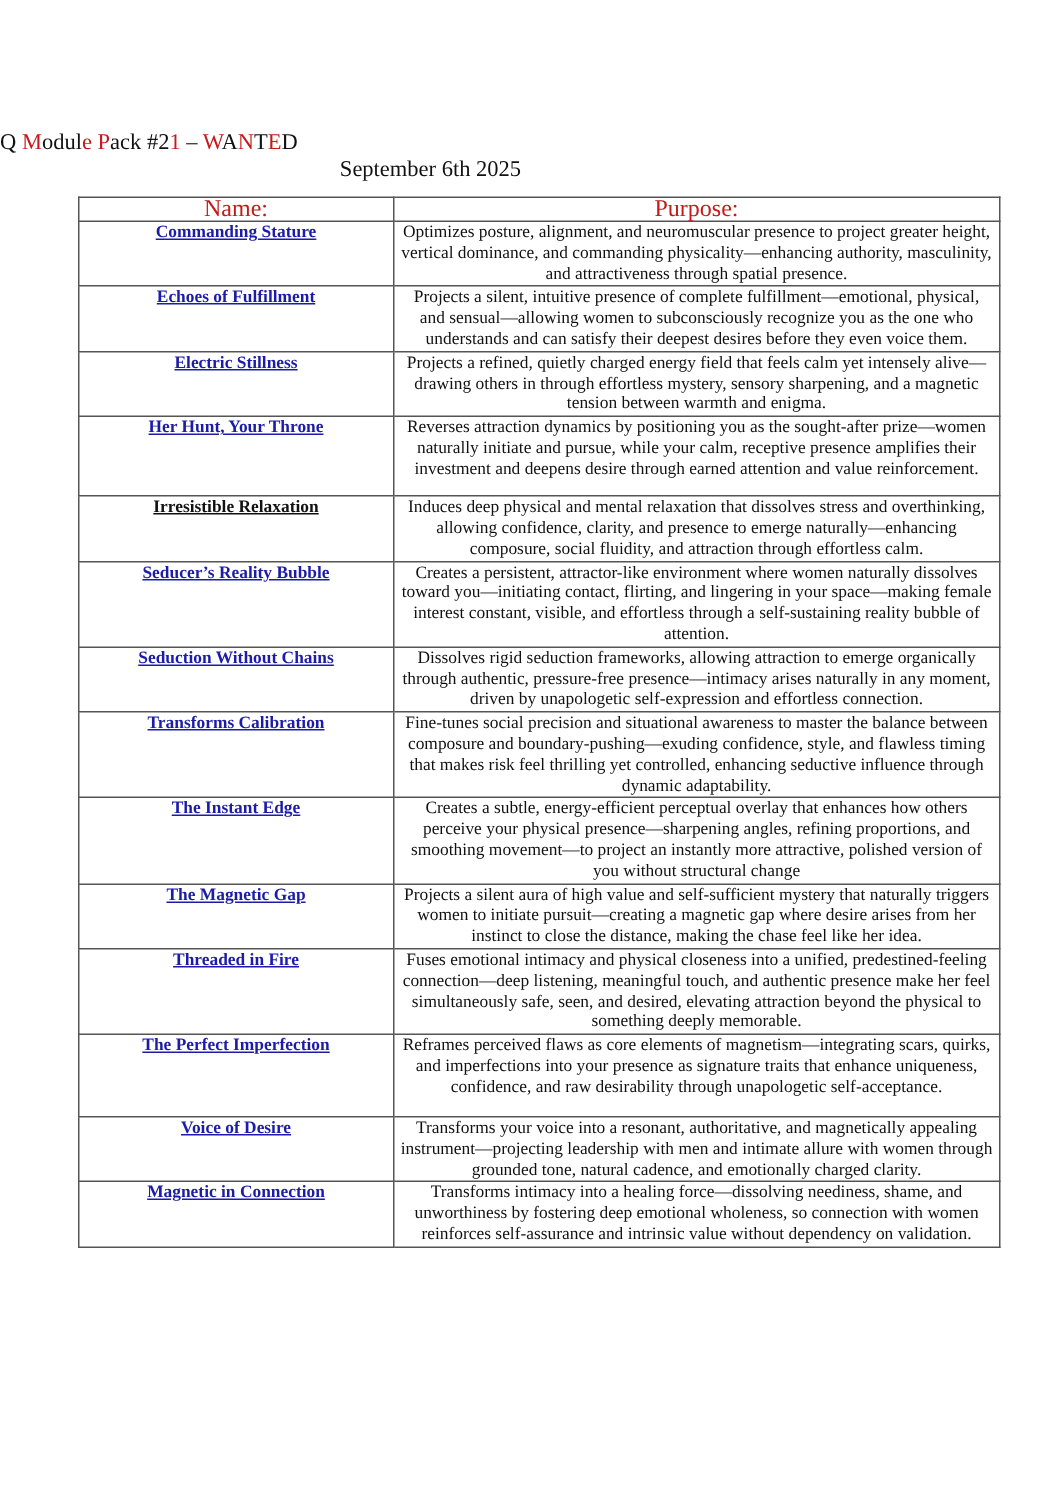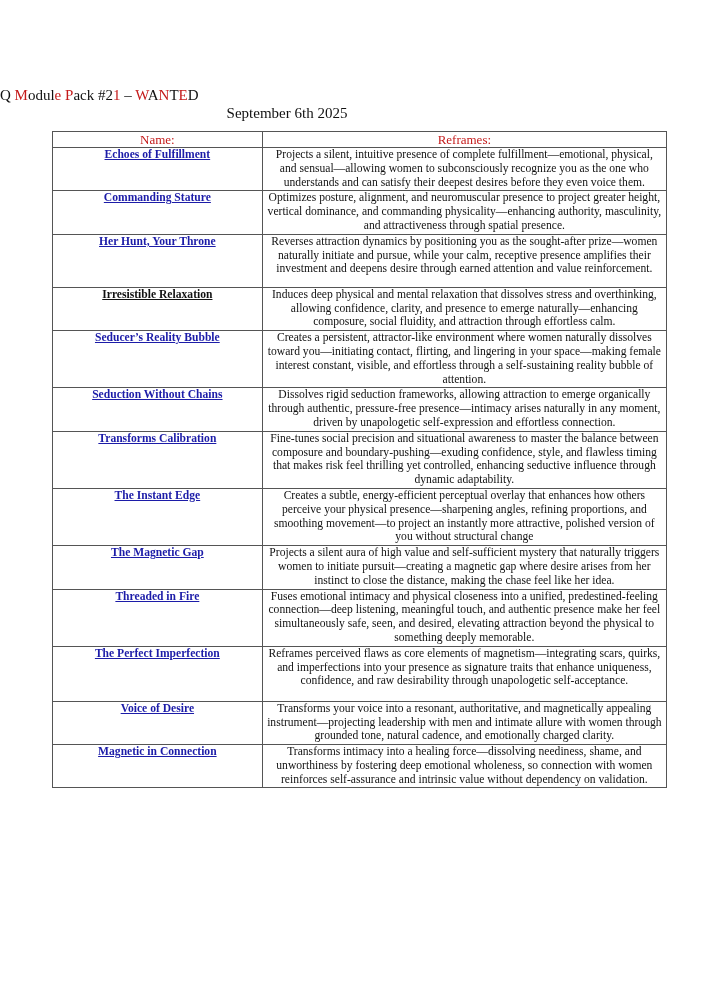--- a/index.html
+++ b/index.html
@@ -6,21 +6,21 @@
   body { width: 707px; height: 1000px; position: relative; overflow: hidden;
          font-family: "Liberation Serif", "DejaVu Serif", serif; color: #111; }
   .title { position: absolute; top: 86px; left: 0; width: 707px; text-align: left;
            font-size: 15px; line-height: 18px; }
   .date { position: absolute; top: 104px; left: 0; width: 574px; text-align: center;
           font-size: 15px; line-height: 18px; }
   .red { color: #c41a1a; }
   table { position: absolute; top: 131px; left: 52px; width: 615px; border-collapse: collapse;
           font-size: 11.6px; line-height: 13.8px; }
   td, th { border: 1px solid #555; vertical-align: top; text-align: center; padding: 0 4px 1px 4px; }
-  th { font-weight: normal; color: #c41a1a; font-size: 13px; line-height: 15px; padding: 0 0 0 0; margin-top: 10px; }
+  th { font-weight: normal; color: #c41a1a; font-size: 16px; line-height: 15px; padding: 0 0 0 0; margin-top: 10px; }
   col.c1 { width: 210px; }
   col.c2 { width: 405px; }
   .name a { color: #1c1ca8; font-weight: bold; text-decoration: underline; }
   .name a.plain { color: #111; }
   .purpose { color: #111; }
 </style>
 </head>
 <body>
 
 <div class="title">
@@ -29,31 +29,35 @@
 <div class="date">September 6th 2025</div>
 
 <table>
   <colgroup>
       <col class="c1">
       <col class="c2">
     </colgroup>
   <thead>
     <tr>
       <th>Name:</th>
-      <th>Reframes:</th>
+      <th>Purpose:</th>
     </tr>
   </thead>
   <tbody>
+    <tr style="height:42px">
+      <td class="name"><a href="#">Commanding Stature</a></td>
+      <td class="purpose">Optimizes posture, alignment, and neuromuscular presence to project greater height, vertical dominance, and commanding physicality—enhancing authority, masculinity, and attractiveness through spatial presence.</td>
+    </tr>
     <tr style="height:42px">
       <td class="name"><a href="#">Echoes of Fulfillment</a></td>
       <td class="purpose">Projects a silent, intuitive presence of complete fulfillment—emotional, physical, and sensual—allowing women to subconsciously recognize you as the one who understands and can satisfy their deepest desires before they even voice them.</td>
     </tr>
     <tr style="height:42px">
-      <td class="name"><a href="#">Commanding Stature</a></td>
-      <td class="purpose">Optimizes posture, alignment, and neuromuscular presence to project greater height, vertical dominance, and commanding physicality—enhancing authority, masculinity, and attractiveness through spatial presence.</td>
+      <td class="name"><a href="#">Electric Stillness</a></td>
+      <td class="purpose">Projects a refined, quietly charged energy field that feels calm yet intensely alive—drawing others in through effortless mystery, sensory sharpening, and a magnetic tension between warmth and enigma.</td>
     </tr>
     <tr style="height:53px">
       <td class="name"><a href="#">Her Hunt, Your Throne</a></td>
       <td class="purpose">Reverses attraction dynamics by positioning you as the sought-after prize—women naturally initiate and pursue, while your calm, receptive presence amplifies their investment and deepens desire through earned attention and value reinforcement.</td>
     </tr>
     <tr style="height:42px">
       <td class="name"><a href="#" class="plain">Irresistible Relaxation</a></td>
       <td class="purpose">Induces deep physical and mental relaxation that dissolves stress and overthinking, allowing confidence, clarity, and presence to emerge naturally—enhancing composure, social fluidity, and attraction through effortless calm.</td>
     </tr>
     <tr style="height:56px">

